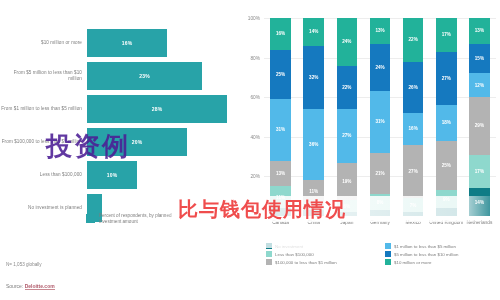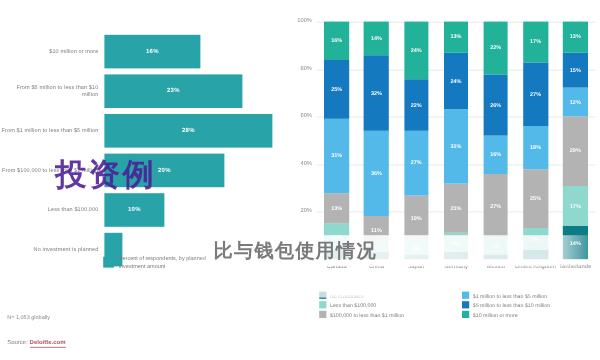--- a/index.html
+++ b/index.html
@@ -69,21 +69,21 @@
   #wm-cn{
     left:46px;top:128px;width:140px;height:36px;
     color:#4c1d95;font-size:26px;font-weight:bold;
     letter-spacing:2px;line-height:36px;
     opacity:.88;
     font-family:"DejaVu Sans", sans-serif;
   }
   #wm-bar{left:162px;top:196px;width:338px;height:26px;
     background:linear-gradient(90deg,rgba(255,255,255,0) 0%,rgba(255,255,255,.82) 12%,rgba(255,255,255,.9) 50%,rgba(255,255,255,.82) 88%,rgba(255,255,255,0) 100%);}
   #wm-bar2{left:178px;top:198px;width:320px;height:22px;
-    color:#737373;font-size:16px;font-weight:bold;letter-spacing:1px;
+    color:#ef4444;font-size:20px;font-weight:bold;letter-spacing:1px;
     line-height:22px;opacity:.95;font-family:"DejaVu Sans", sans-serif;}
   #wm-top{left:248px;top:238px;width:120px;height:10px;
     background:rgba(255,255,255,.75);}
 </style>
 </head>
 <body>
 
 <div id="wrap">
 
   <div id="left">

